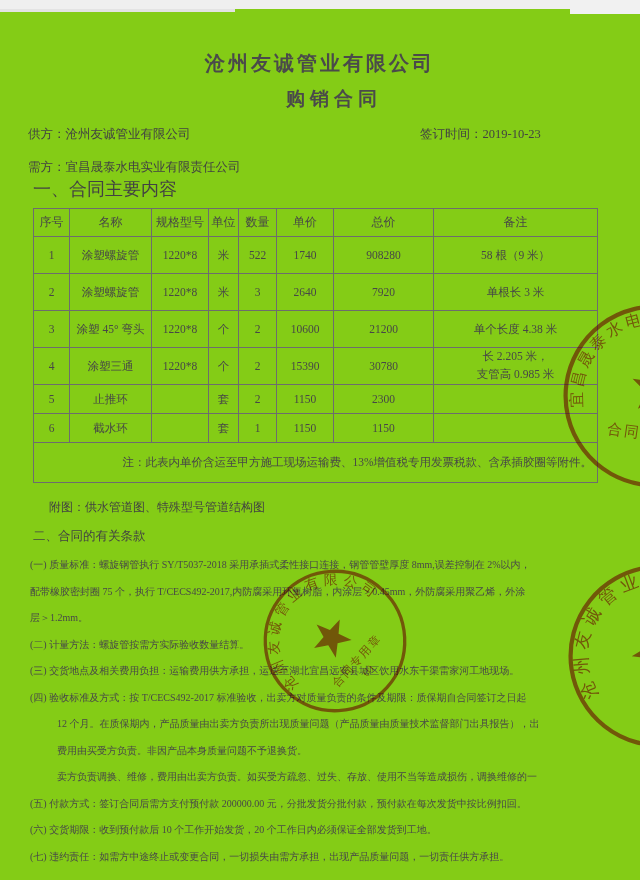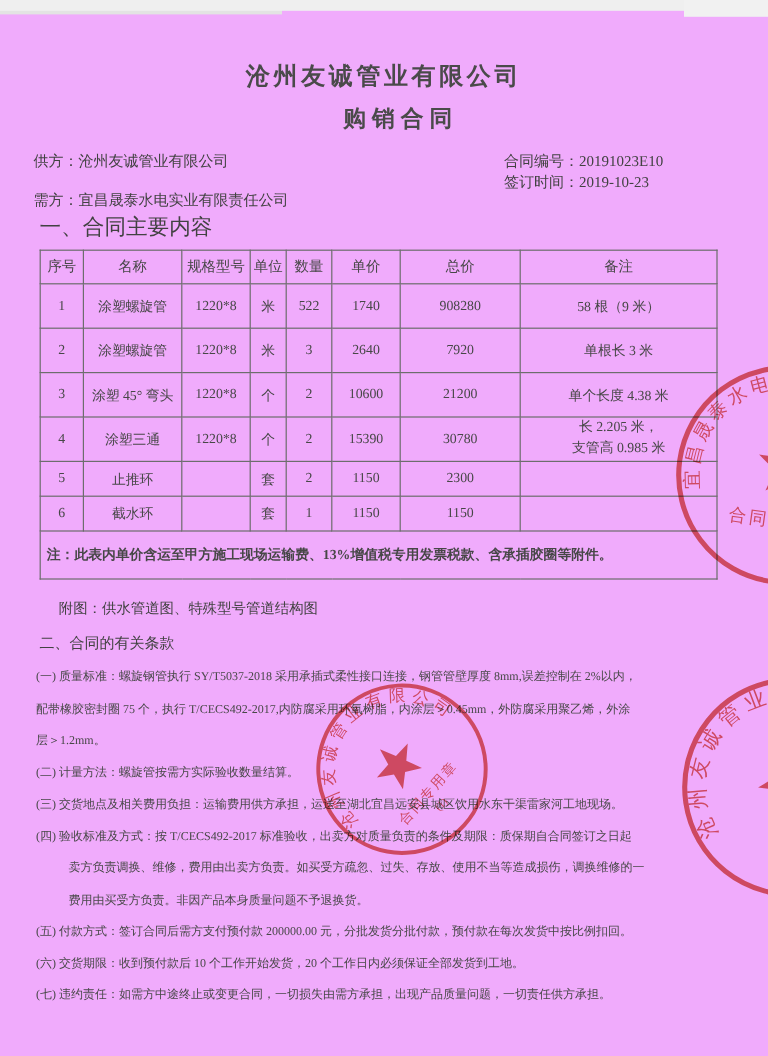--- a/index.html
+++ b/index.html
@@ -1,19 +1,19 @@
 <!DOCTYPE html>
 <html><head>
 <meta charset="utf-8">
 <style>
   html,body{margin:0;padding:0;}
   .page{
     position:relative;
     width:640px;height:880px;
-    background:#f0abfc;
+    background:#84cc16;
     overflow:hidden;
     font-family:"Liberation Serif","DejaVu Serif",serif;
     color:#424242;
   }
   .scan-band{position:absolute;top:0;left:0;width:640px;height:9px;background:#efefef;}
   .scan-band-dark{position:absolute;top:0;left:0;width:235px;height:12px;background:#e3e3e3;}
   .scan-smudge{position:absolute;top:0;right:0;width:70px;height:14px;background:#f1f1f1;}
 
   .title1{margin:50px 0 0 0;text-align:center;font-size:20px;font-weight:600;letter-spacing:3px;color:#4a4a4a;}
   .title2{margin:9px 0 0 0;text-align:center;font-size:19px;font-weight:600;letter-spacing:5px;color:#4a4a4a;padding-left:28px;}
@@ -30,21 +30,21 @@
   table.items{border-collapse:collapse;margin:7px 0 16px 33px;width:564px;table-layout:fixed;
     font-size:11.5px;color:#474747;}
   table.items th,table.items td{border:1px solid #6d6d6d;text-align:center;padding:0 2px;
     font-weight:normal;overflow:hidden;}
   table.items thead tr{height:28px;}
   table.items thead th{font-size:12px;}
   tr.r-tall{height:37px;}
   tr.r-short{height:29px;}
   tr.total-row{height:30px;}
   tr.note-row{height:25px;}
-  tr.note-row td{text-align:left;padding:12px 5px;font-size:11.5px;font-weight:bold;}
+  tr.note-row td{text-align:right;padding:12px 5px;font-size:11.5px;}
   td.pre-line{white-space:pre-line;line-height:1.55;}
 
   .attachment{margin:15px 30px 0 33px;font-size:12px;padding-left:16px;}
   .sec2-heading{margin:12px 30px 0 33px;font-size:12.5px;}
 
   .clauses{margin:7px 10px 0 30px;font-size:10px;color:#484848;}
   .clause-line{line-height:26.5px;white-space:nowrap;}
   .cont-indent{padding-left:27px;}
 
   .stamp{position:absolute;mix-blend-mode:multiply;opacity:.74;pointer-events:none;}
@@ -70,21 +70,20 @@
 
   <div class="title1">沧州友诚管业有限公司</div>
   <div class="title2">购销合同</div>
 
   <div class="info">
     <div class="info-left">
       <div class="supplier-line">供方：沧州友诚管业有限公司</div>
       <div class="buyer-line">需方：宜昌晟泰水电实业有限责任公司</div>
     </div>
     <div class="info-right">
-      <div>合同编号：20191023E10</div>
       <div>签订时间：2019-10-23</div>
     </div>
   </div>
 
   <div class="sec1-heading">一、合同主要内容</div>
 
   <table class="items">
     <colgroup>
       <col style="width:36px">
         <col style="width:82px">
@@ -178,22 +177,23 @@
   <div class="attachment">附图：供水管道图、特殊型号管道结构图</div>
   <div class="sec2-heading">二、合同的有关条款</div>
 
   <div class="clauses">
     <div class="clause-line">(一) 质量标准：螺旋钢管执行 SY/T5037-2018 采用承插式柔性接口连接，钢管管壁厚度 8mm,误差控制在 2%以内，</div>
     <div class="clause-line">配带橡胶密封圈 75 个，执行 T/CECS492-2017,内防腐采用环氧树脂，内涂层＞0.45mm，外防腐采用聚乙烯，外涂</div>
     <div class="clause-line">层＞1.2mm。</div>
     <div class="clause-line">(二) 计量方法：螺旋管按需方实际验收数量结算。</div>
     <div class="clause-line">(三) 交货地点及相关费用负担：运输费用供方承担，运送至湖北宜昌远安县城区饮用水东干渠雷家河工地现场。</div>
     <div class="clause-line">(四) 验收标准及方式：按 T/CECS492-2017 标准验收，出卖方对质量负责的条件及期限：质保期自合同签订之日起</div>
+    <div class="clause-line cont-indent">12 个月。在质保期内，产品质量由出卖方负责所出现质量问题（产品质量由质量技术监督部门出具报告），出</div>
+    <div class="clause-line cont-indent">费用由买受方负责。非因产品本身质量问题不予退换货。</div>
     <div class="clause-line cont-indent">卖方负责调换、维修，费用由出卖方负责。如买受方疏忽、过失、存放、使用不当等造成损伤，调换维修的一</div>
-    <div class="clause-line cont-indent">费用由买受方负责。非因产品本身质量问题不予退换货。</div>
     <div class="clause-line">(五) 付款方式：签订合同后需方支付预付款 200000.00 元，分批发货分批付款，预付款在每次发货中按比例扣回。</div>
     <div class="clause-line">(六) 交货期限：收到预付款后 10 个工作开始发货，20 个工作日内必须保证全部发货到工地。</div>
     <div class="clause-line">(七) 违约责任：如需方中途终止或变更合同，一切损失由需方承担，出现产品质量问题，一切责任供方承担。</div>
   </div>
 
   <svg id="stamp-buyer" class="stamp" width="200" height="200" viewBox="0 0 170 170">
     <defs>
         <path id="arcA" d="M 28.8,111.2 A 62,62 0 1 1 141.2,111.2"></path>
       </defs>
     <circle class="stamp-ring" cx="85" cy="85" r="76"></circle>

